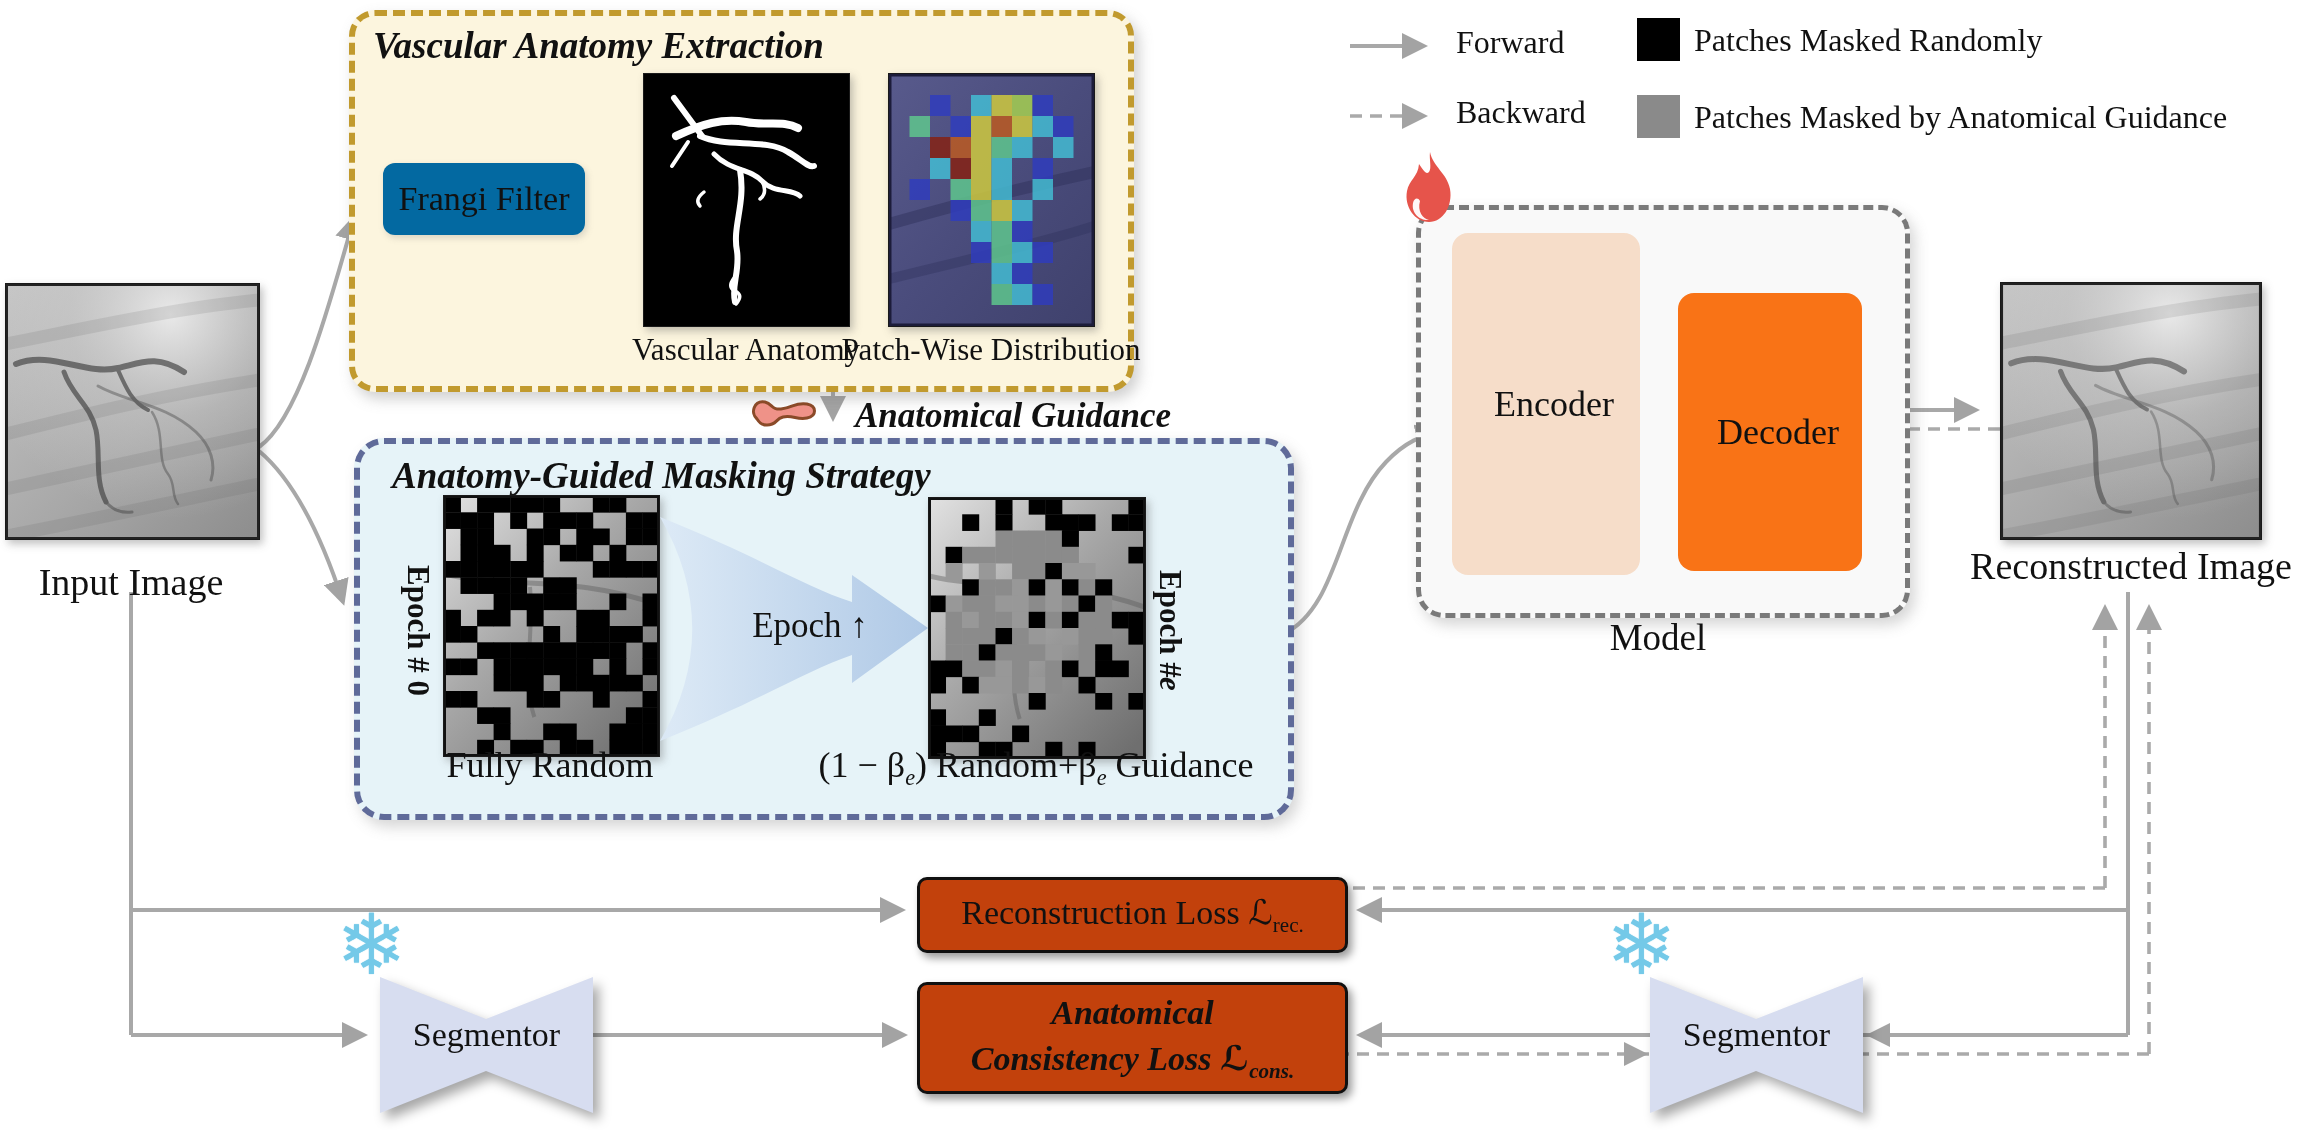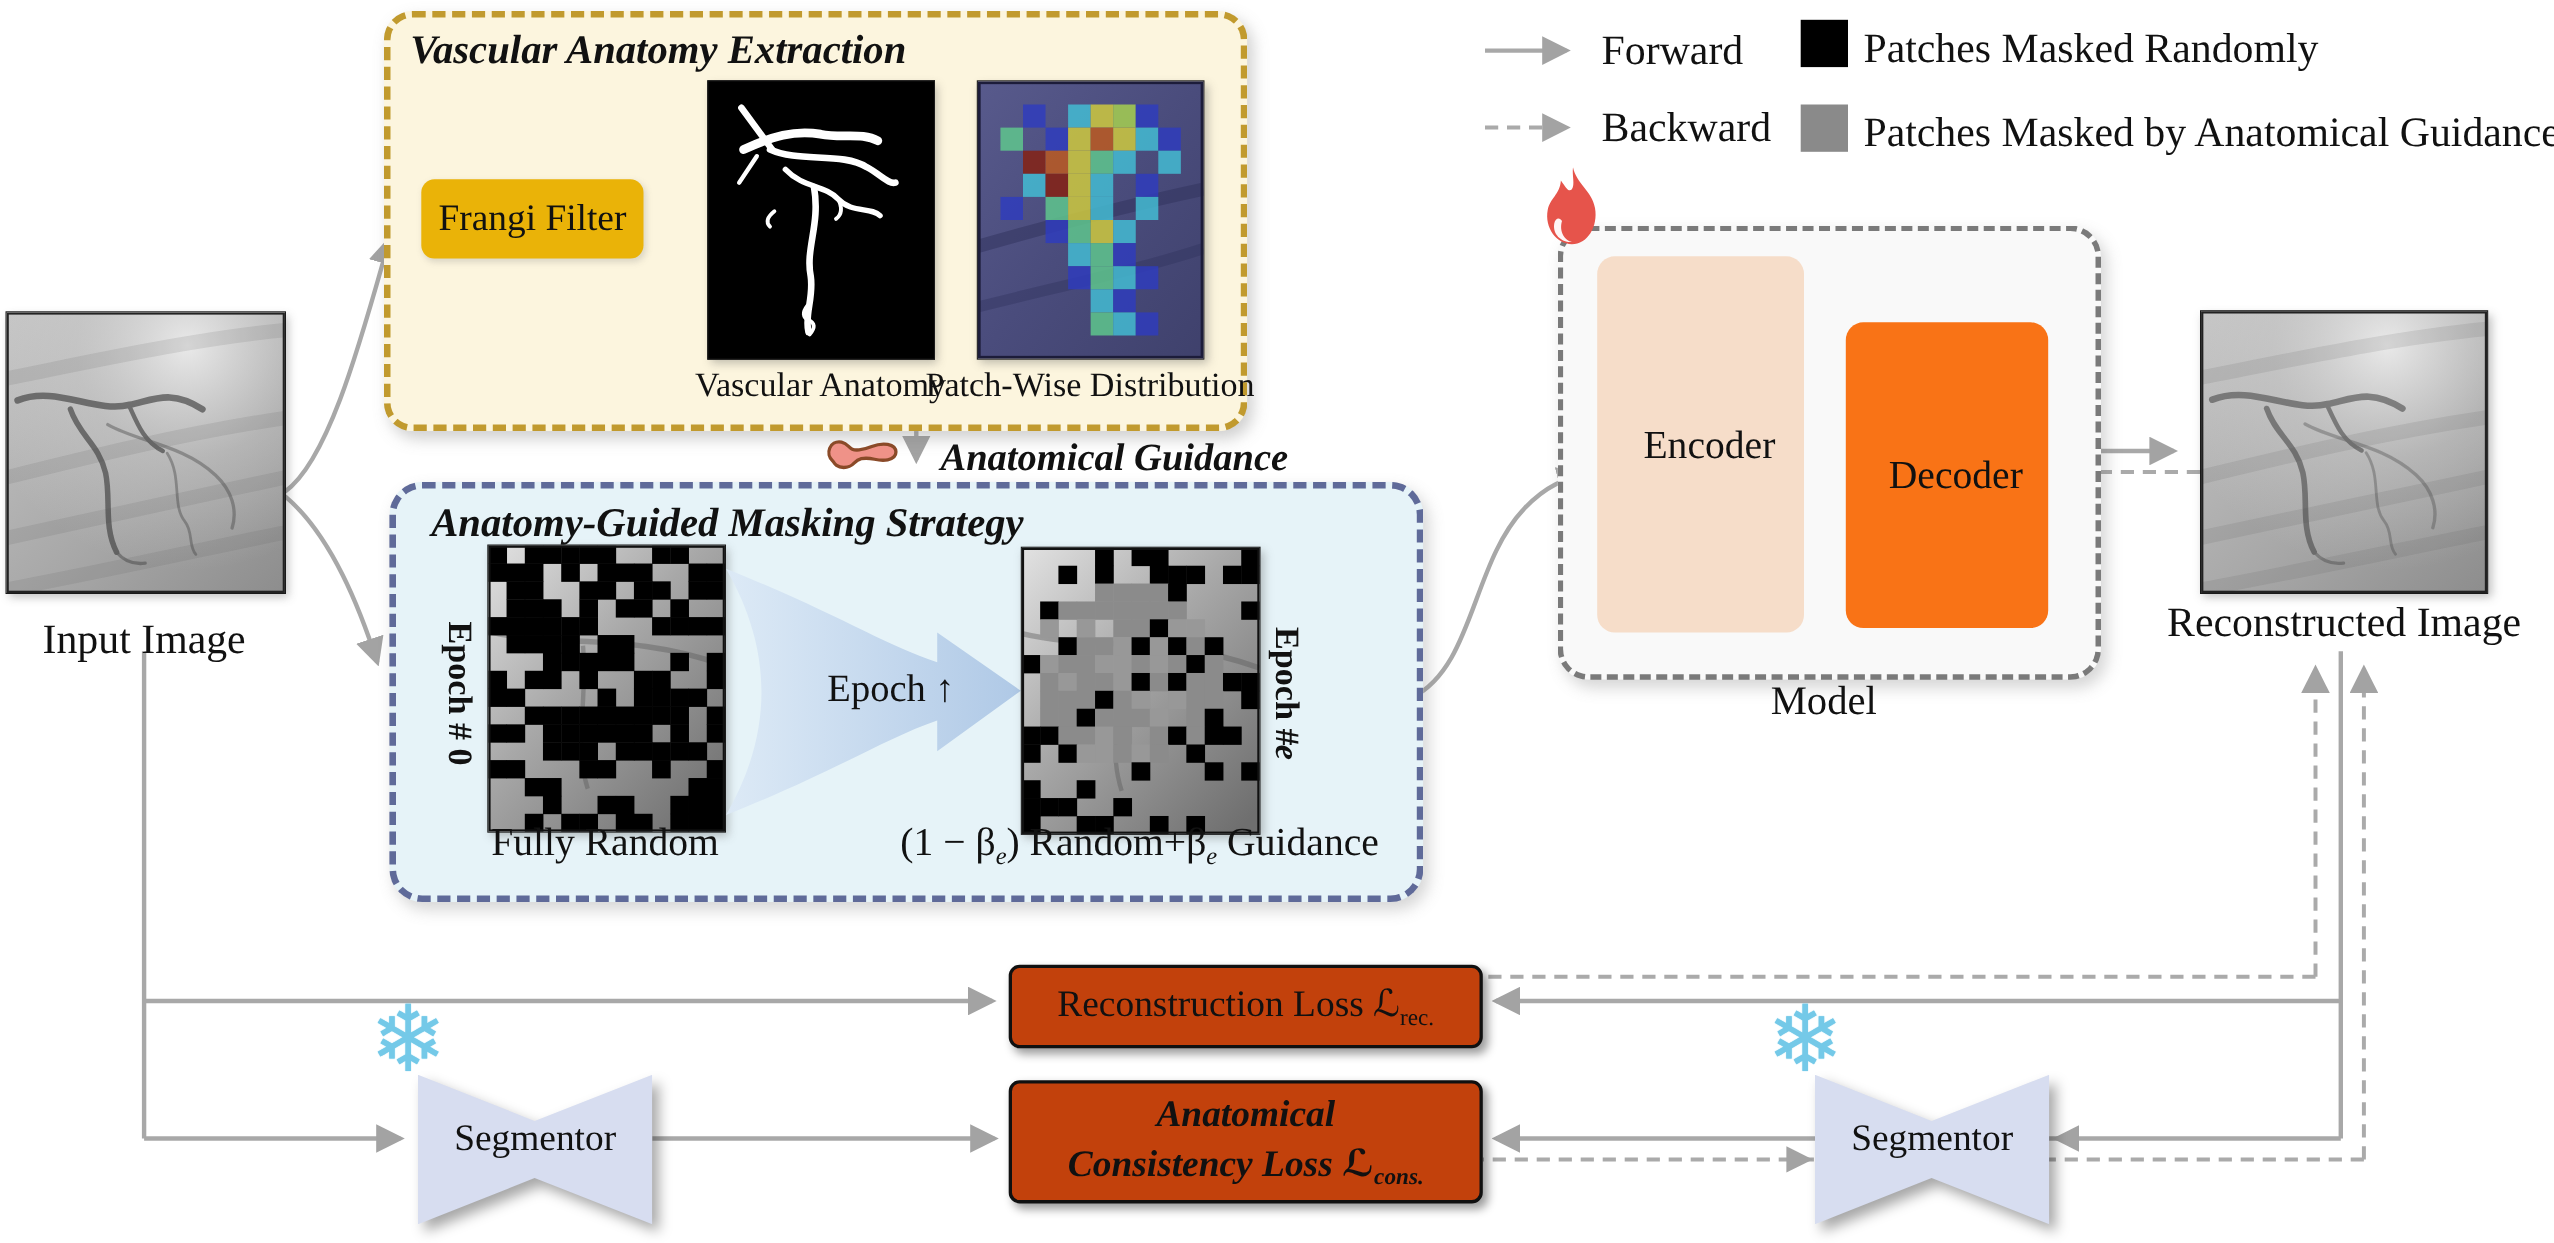--- a/index.html
+++ b/index.html
@@ -11,41 +11,41 @@
   
   .panel{position:absolute;border-radius:26px;}
   #vascular-box{left:349px;top:10px;width:773px;height:370px;background:#fcf5de;
      border:6px dashed #c19a2e;box-shadow:5px 7px 14px rgba(120,120,120,.35);}
   #masking-box{left:354px;top:438px;width:928px;height:370px;background:#e6f3f8;
      border:6px dashed #5f6a99;border-radius:30px;box-shadow:5px 7px 14px rgba(120,120,120,.3);}
   #model-box{left:1416px;top:205px;width:484px;height:403px;background:#f9f9f9;
      border:5px dashed #7a7a7a;border-radius:28px;box-shadow:5px 7px 14px rgba(120,120,120,.3);}
   .box-title{position:absolute;font-weight:bold;font-style:italic;font-size:37px;white-space:nowrap;}
   
-  #frangi-box{left:383px;top:163px;width:202px;height:72px;background:#eab308;border-radius:12px;
+  #frangi-box{left:383px;top:163px;width:202px;height:72px;background:#0369a1;border-radius:12px;
      display:flex;align-items:center;justify-content:center;font-size:34px;box-shadow:2px 3px 6px rgba(120,120,120,.25);}
   .stage-img{position:absolute;border:1px solid #1a1a1a;box-shadow:3px 4px 8px rgba(80,80,80,.35);}
   .img-label{position:absolute;font-size:31px;white-space:nowrap;}
   .enc-dec{position:absolute;display:flex;align-items:center;justify-content:center;
      font-size:36px;border-radius:16px;padding-left:16px;}
   #encoder-block{left:1452px;top:233px;width:172px;height:342px;background:#f6ddc9;}
   #decoder-block{left:1678px;top:293px;width:168px;height:278px;background:#f97316;}
   .loss-box{position:absolute;left:917px;width:425px;background:#c2410c;border:3px solid #101010;
      border-radius:10px;box-shadow:4px 5px 9px rgba(0,0,0,.4);display:flex;flex-direction:column;
      align-items:center;justify-content:center;font-size:34px;}
   #recloss-box{top:877px;height:70px;}
   #consloss-box{top:982px;height:106px;font-weight:bold;font-style:italic;line-height:1.3;}
   sub,.subtxt{font-size:0.62em;}
   .lsym{font-family:"DejaVu Serif","DejaVu Sans",serif;font-style:italic;}
   .vtext{position:absolute;writing-mode:vertical-rl;text-orientation:mixed;font-size:31px;font-weight:bold;
      display:flex;align-items:center;justify-content:center;white-space:nowrap;}
   .seg-label{position:absolute;width:213px;text-align:center;font-size:34px;z-index:6;}
   .snow{position:absolute;font-family:"DejaVu Sans",sans-serif;font-size:84px;color:#74c9e8;z-index:7;
      text-shadow:0 0 1px #74c9e8;}
-  .legend-label{position:absolute;font-size:38px;white-space:nowrap;}
+  .legend-label{position:absolute;font-size:32px;white-space:nowrap;}
   .legend-sq{position:absolute;width:43px;height:43px;}
   #caption-random,#caption-guided{position:absolute;top:744px;font-size:36px;text-align:center;white-space:nowrap;}
   #epochup-label{position:absolute;left:735px;top:606px;width:150px;text-align:center;font-size:35px;z-index:5;}
   .z5{z-index:5;} .z6{z-index:6;}
 </style>
 </head>
 <body>
 
 <div id="canvas">
 

